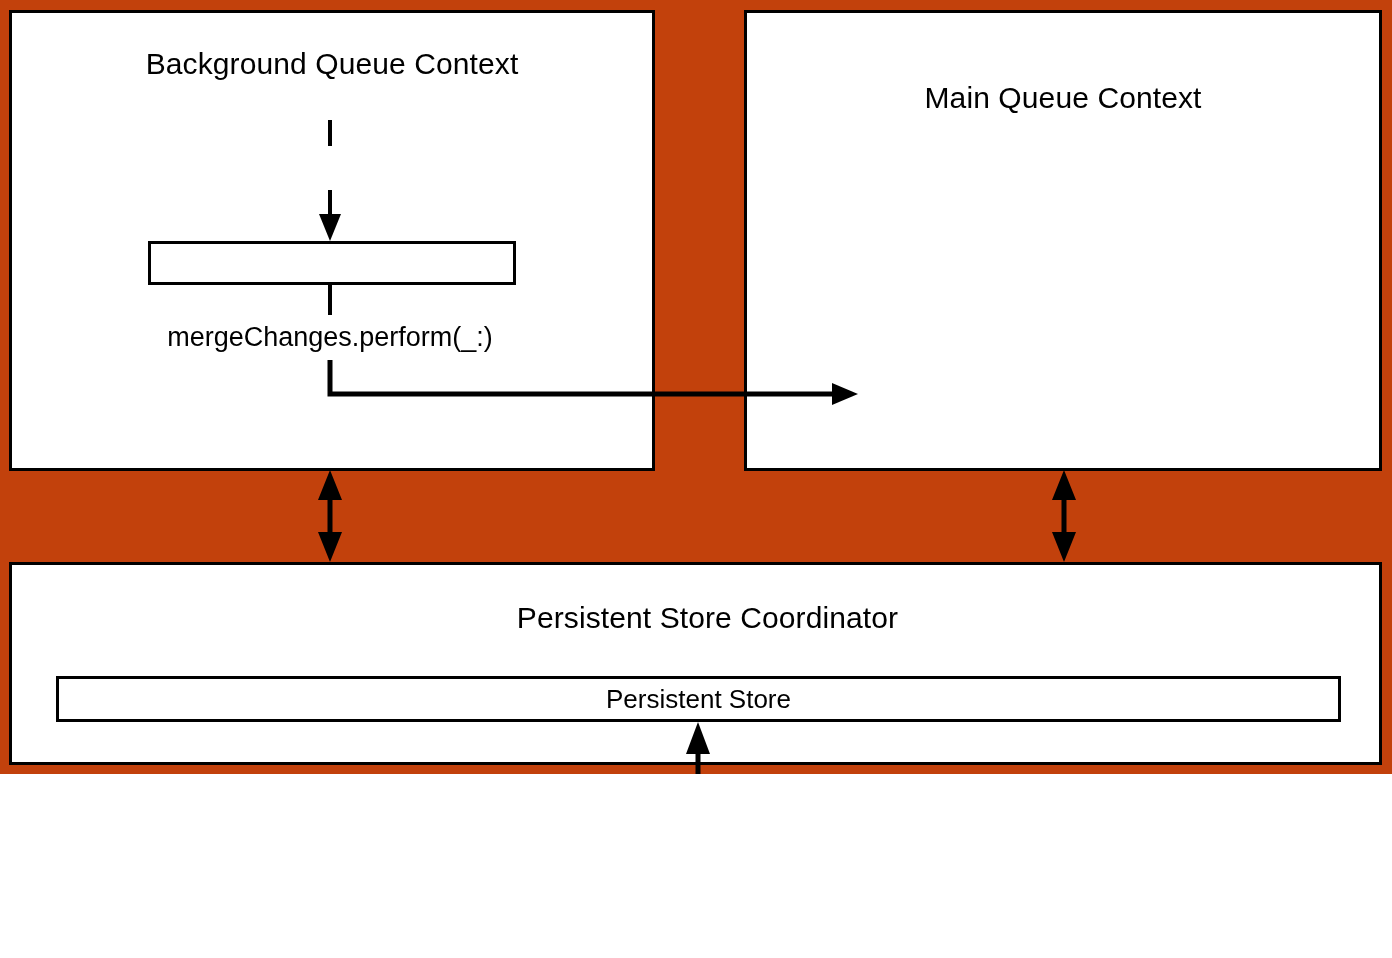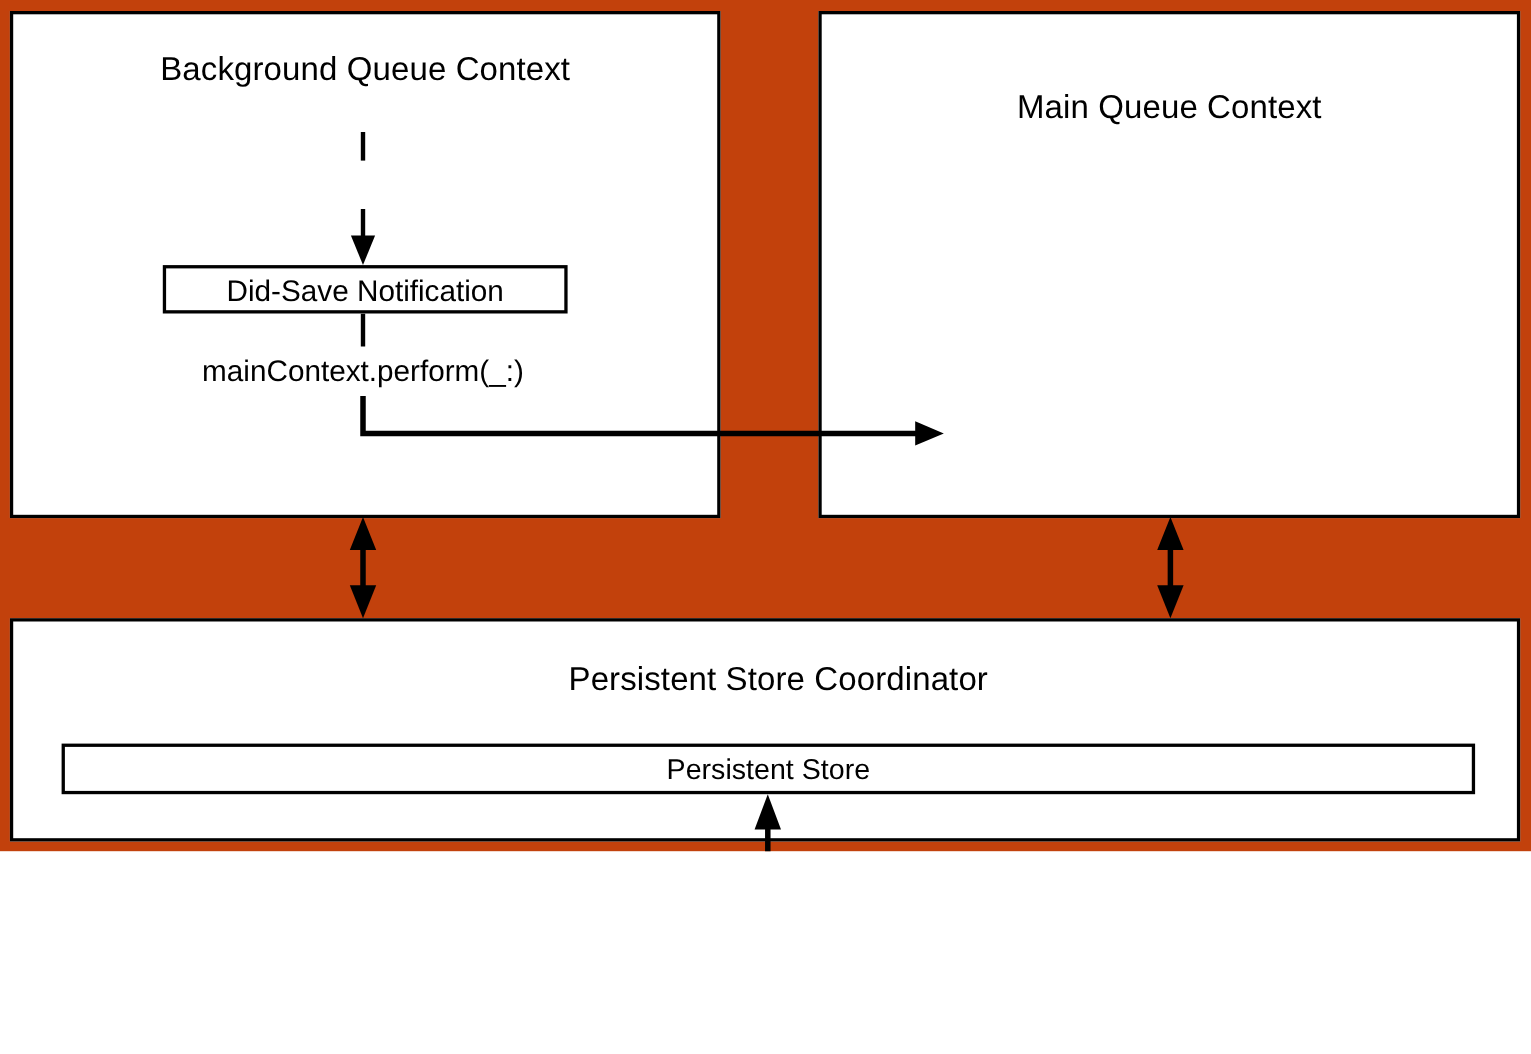--- a/index.html
+++ b/index.html
@@ -109,23 +109,22 @@
       <polygon points="698,722 686,754 710,754" fill="#000000"></polygon>
       <polygon points="698,857 686,825 710,825" fill="#000000"></polygon>
     </g>
   </svg>
 
   <div class="box box-bg-ctx"></div>
   <div class="label t-title lbl-bg-title">Background Queue Context</div>
 
 
   <div class="box box-didsave"></div>
-  <div class="label lbl-didsave">Did-Save Notification</div>
 
-  <div class="label lbl-perform">mainContext.perform(_:)</div>
+  <div class="label lbl-perform">mergeChanges.perform(_:)</div>
 
   <div class="box box-main-ctx"></div>
   <div class="label t-title lbl-main-title">Main Queue Context</div>
 
   <div class="label lbl-merge">
   </div>
 
   <div class="box box-psc"></div>
   <div class="label t-title lbl-psc-title">Persistent Store Coordinator</div>
 

